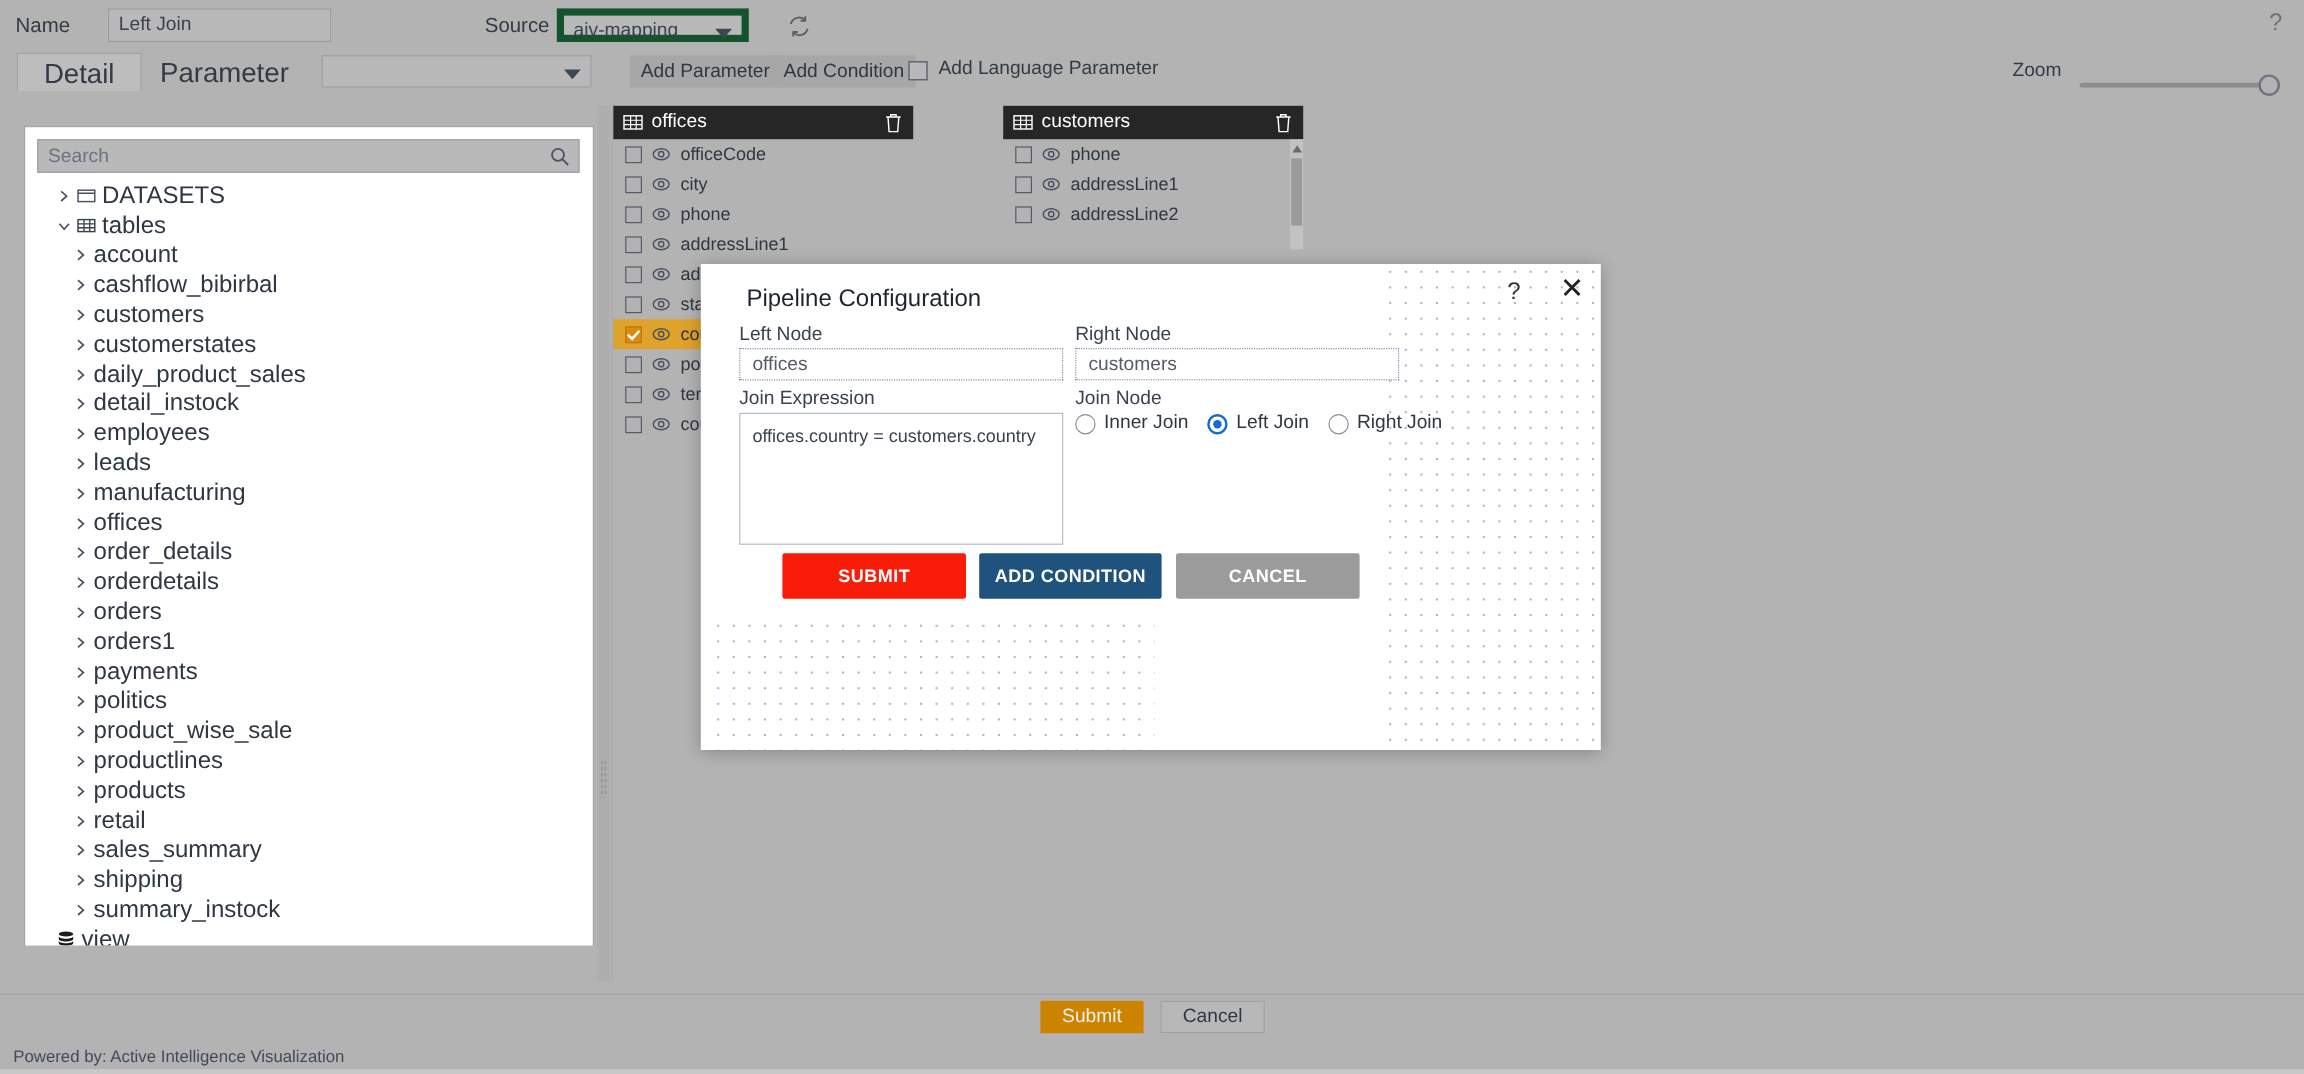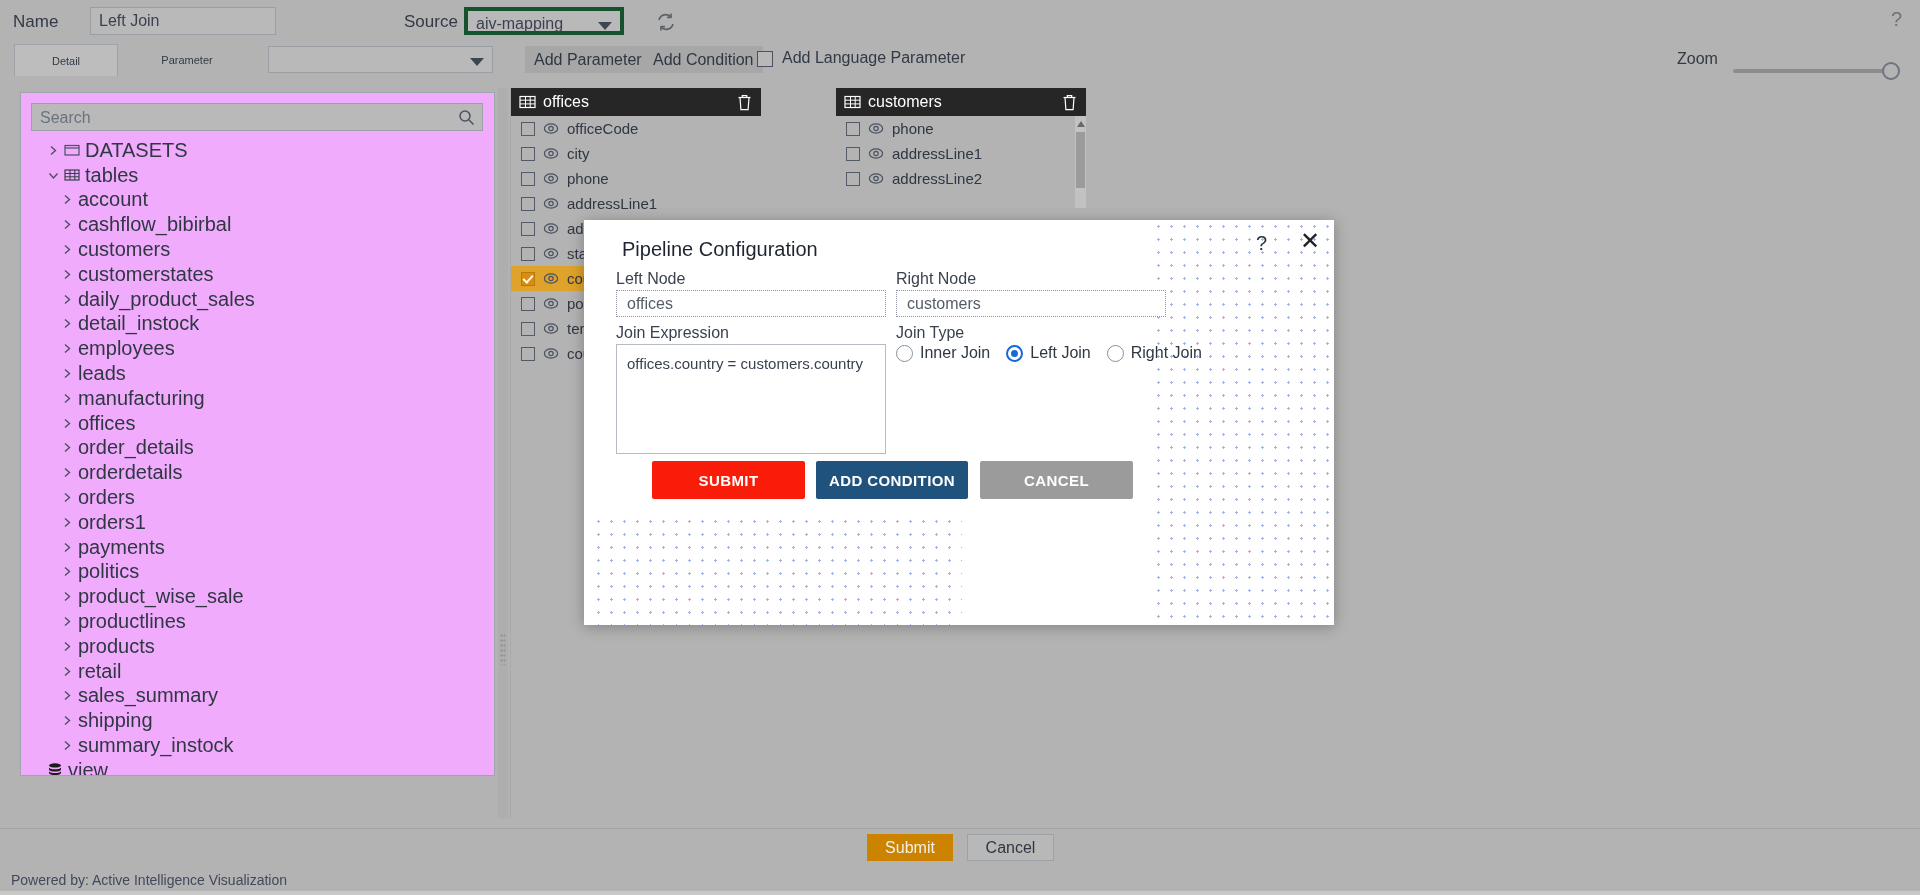--- a/index.html
+++ b/index.html
@@ -18,36 +18,36 @@
   .name-label{position:absolute;left:13px;top:12px;}
   .name-input{
     position:absolute;left:90px;top:7px;width:186px;height:28px;
     background:#b9b9b9;border:1px solid #9a9fa6;box-sizing:border-box;
     font-size:16px;color:#3a4250;padding:0 8px;outline:none;
     font-family:"Liberation Sans", sans-serif;
   }
   .source-label{position:absolute;left:404px;top:12px;}
   .source-select{
     position:absolute;left:464px;top:7px;width:160px;height:28px;
-    background:#b9b9b9;border:4px solid #14532d;box-sizing:border-box;
+    background:#b9b9b9;border:6px solid #14532d;box-sizing:border-box;
     font-size:16px;color:#3a4250;padding-left:8px;line-height:26px;
   }
   .caret{
     position:absolute;right:8px;top:11px;width:0;height:0;
     border-left:7px solid transparent;border-right:7px solid transparent;
     border-top:8px solid #3e4652;
   }
   .refresh-icon{position:absolute;left:655px;top:11px;width:22px;height:22px;}
   .help-q{position:absolute;right:18px;top:8px;font-size:20px;color:#6d737c;cursor:pointer;}
 
   
   .tabrow{position:absolute;left:0;top:44px;width:1920px;height:32px;}
   .tab{
     position:absolute;top:0;height:32px;line-height:32px;text-align:center;
-    font-size:11px;color:#323a46;box-sizing:border-box;
+    font-size:23px;color:#323a46;box-sizing:border-box;
   }
   .tab.active{left:14px;width:104px;background:#bdbdbd;border:1px solid #9ea3aa;border-bottom:none;}
   .tab.plain{left:132px;width:110px;background:transparent;}
   .param-select{
     position:absolute;left:268px;top:2px;width:225px;height:27px;
     background:#b9b9b9;border:1px solid #9a9fa6;box-sizing:border-box;
   }
   .btn-flat{
     position:absolute;top:2px;height:27px;line-height:27px;padding:0 9px;
     background:#a7a7a7;color:#2f3742;font-size:16px;box-sizing:border-box;
@@ -56,22 +56,22 @@
   #addParamBtn{left:525px;}
   #addCondBtn{left:644px;}
   .lang-check{position:absolute;left:757px;top:7px;width:16px;height:16px;border:1.5px solid #4a5160;background:#b8b8b8;box-sizing:border-box;cursor:pointer;}
   .lang-label{position:absolute;left:782px;top:5px;font-size:16px;color:#323a46;}
   .zoom-label{position:absolute;left:1677px;top:6px;font-size:16px;color:#323a46;}
   .zoom-track{position:absolute;left:1733px;top:25px;width:157px;height:4px;background:#8c8c8c;border-radius:2px;}
   .zoom-thumb{position:absolute;left:1882px;top:18px;width:18px;height:18px;border-radius:50%;background:#b3b3b3;border:2px solid #6f7480;box-sizing:border-box;cursor:pointer;}
 
   
   .sidebar{
-    position:absolute;left:20px;top:92px;width:475px;height:684px;
-    background:#f0abfc;border:1px solid #a0a5ac;box-sizing:border-box;overflow:hidden;
+    position:absolute;left:20px;top:105px;width:475px;height:684px;
+    background:#ffffff;border:1px solid #a0a5ac;box-sizing:border-box;overflow:hidden;
   }
   .search-wrap{position:absolute;left:10px;top:10px;width:452px;height:28px;background:#b9b9b9;border:1px solid #9ca1a8;box-sizing:border-box;}
   .search-wrap input{
     width:410px;height:26px;border:none;background:transparent;outline:none;
     font-size:16px;color:#3a4250;padding-left:8px;font-family:"Liberation Sans", sans-serif;
   }
   .search-wrap input::placeholder{color:#6b7280;}
   .search-icon{position:absolute;right:7px;top:5px;width:17px;height:17px;}
   .tree{position:absolute;left:10px;top:45px;width:456px;}
   .trow{height:24.8px;display:flex;align-items:center;font-size:20px;color:#2f3742;cursor:pointer;white-space:nowrap;}
@@ -554,21 +554,21 @@
 
       <div class="fld-label" style="left:32px;top:50px;">Left Node</div>
       <input class="dotted-input" style="left: 32px; top: 70px; width: 270px; height: 27px;" value="offices">
 
       <div class="fld-label" style="left:312px;top:50px;">Right Node</div>
       <input class="dotted-input" style="left: 312px; top: 70px; width: 270px; height: 27px;" value="customers">
 
       <div class="fld-label" style="left:32px;top:104px;">Join Expression</div>
       <textarea class="expr-box" style="top: 124px;">offices.country = customers.country</textarea>
 
-      <div class="fld-label" style="left:312px;top:104px;">Join Type</div>
+      <div class="fld-label" style="left:312px;top:104px;">Join Node</div>
       <div class="radio-row" style="top:124px;" id="joinTypes">
           <span class="radio"></span>
           <span class="radio-lbl">Inner Join</span>
           <span class="radio on"></span>
           <span class="radio-lbl">Left Join</span>
           <span class="radio"></span>
           <span class="radio-lbl">Right Join</span>
         </div>
 
       <button class="mbtn" id="mSubmit" style="background: rgb(249, 28, 8);">SUBMIT</button>

